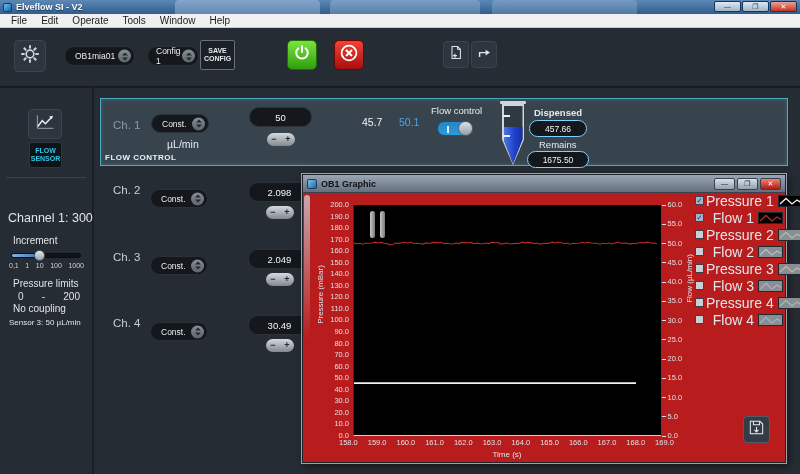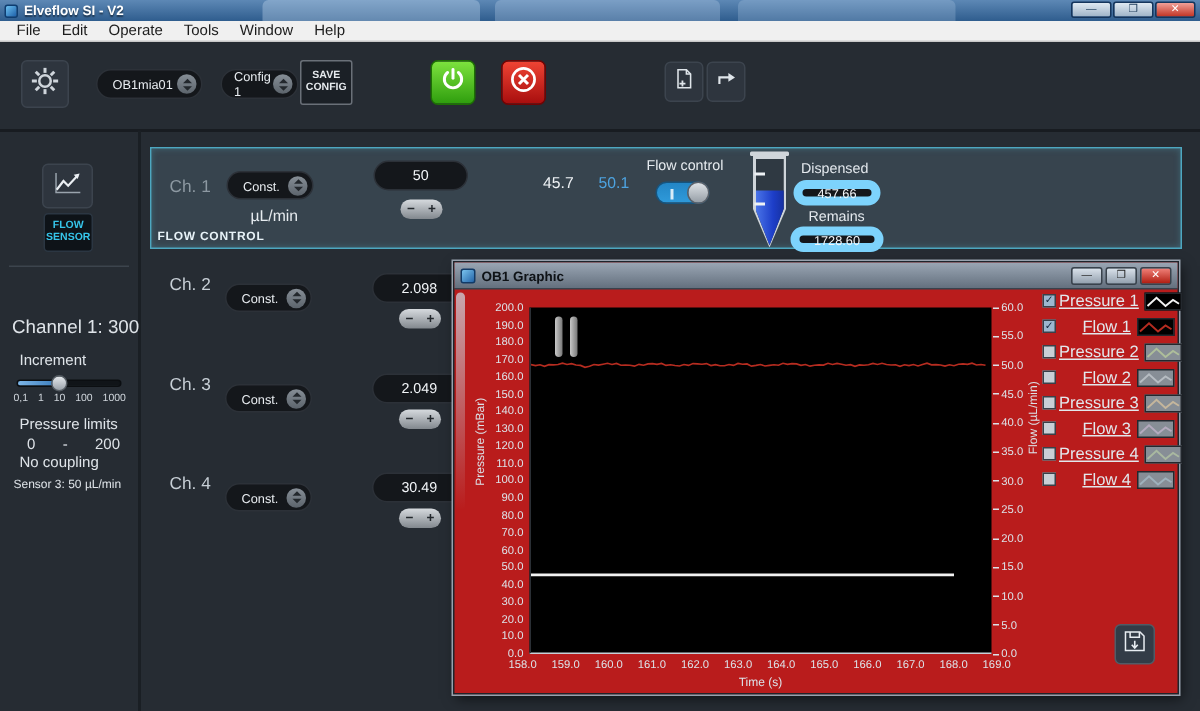--- a/index.html
+++ b/index.html
@@ -78,21 +78,21 @@
   .tube{position:absolute;left:399px;top:0px;width:26px;height:67px;}
   .tube-cap{position:absolute;left:0;top:2px;width:26px;height:3px;background:#cfd5da;border-radius:1px;}
   .tube-outer{position:absolute;left:2px;top:5px;width:22px;height:61px;background:#cfd5da;
     clip-path:polygon(0 0,100% 0,100% 58%,50% 100%,0 58%);}
   .tube-inner{position:absolute;left:1.5px;top:1.5px;width:19px;height:58px;background:#2f3942;
     clip-path:polygon(0 0,100% 0,100% 58%,50% 100%,0 58%);}
   .tube-liquid{position:absolute;left:0;bottom:0;width:100%;height:63%;
     background:linear-gradient(90deg,#4a74e8,#1d3ec8 60%,#16309f);}
   .tube-tick{position:absolute;left:3px;width:7px;height:2px;background:#eef2f5;}
   .kv-label{position:absolute;font-size:9.5px;color:#e4e9ee;}
-  .kv-pill{position:absolute;height:17px;border-radius:9px;background:#14171b;border:6px solid #7dd3fc;
+  .kv-pill{position:absolute;height:17px;border-radius:9px;background:#14171b;border:1px solid #7dd3fc;
     color:#f2f5f8;font-size:8.5px;display:flex;align-items:center;justify-content:center;}
   .flowctl-title{position:absolute;left:4px;bottom:3px;font-size:8px;font-weight:bold;letter-spacing:.5px;color:#e8f3f8;}
 
   
   .gwin{position:absolute;left:302px;top:174px;width:484px;height:289px;background:#b91c1c;
     border:1px solid #1e242b;outline:1px solid #97a2ae;z-index:5;box-shadow:2px 3px 8px rgba(0,0,0,.55);}
   .gtitle{position:absolute;left:0;top:0;width:100%;height:18px;
     background:linear-gradient(#9aa6b4,#64707e);border-bottom:1px solid #39424c;display:flex;align-items:center;}
   .gtitle .gico{width:10px;height:10px;margin:0 4px 0 4px;border-radius:2px;
     background:linear-gradient(135deg,#7ac4ee,#2464a8);border:1px solid #123a66;}
@@ -115,21 +115,21 @@
   .xtick{font-size:7.5px;color:#dce1e7;}
   .axis-label{position:absolute;font-size:8px;color:#dce1e7;text-align:center;white-space:nowrap;}
   .axis-label.yl{left:-58px;top:115px;width:150px;transform:rotate(-90deg);}
   .axis-label.yr{left:330px;top:99px;width:112px;transform:rotate(-90deg);}
   .axis-label.xl{left:37px;top:275px;width:334px;}
   .legend{position:absolute;left:392px;top:19px;width:88px;display:flex;flex-direction:column;gap:4px;}
   .lg-row{display:flex;align-items:center;height:13px;}
   .lg-cb{width:9px;height:9px;background:#c9cfd6;border:1px solid #394049;font-size:7px;line-height:8px;
     text-align:center;color:#10253c;flex:0 0 auto;}
   .lg-cb.on{background:#9db7cf;}
-  .lg-label{flex:1;text-align:right;font-size:11px;color:#e2e7ec;margin:0 4px 0 2px;white-space:nowrap;text-decoration:underline;}
+  .lg-label{flex:1;text-align:right;font-size:14px;color:#e2e7ec;margin:0 4px 0 2px;white-space:nowrap;}
   .lg-swatch{width:25px;height:12px;background:#878e96;border:1px solid #23282e;flex:0 0 auto;
     display:flex;align-items:center;justify-content:center;}
   .lg-swatch.live{background:#000;}
   .gsave{position:absolute;left:440px;top:241px;width:27px;height:27px;border-radius:4px;
     background:#333c47;border:1px solid #515b66;display:flex;align-items:center;justify-content:center;}
 </style>
 </head>
 <body>
 
 <div class="screen">
@@ -290,24 +290,24 @@
       <div class="tube-cap"></div>
       <div class="tube-outer">
         <div class="tube-inner">
           <div class="tube-liquid"></div>
         </div>
       </div>
       <div class="tube-tick" style="top:16px;"></div>
       <div class="tube-tick" style="top:36px;"></div>
     </div>
 
-    <div class="kv-label" style="left:433px;top:8px;">Dispensed</div>
+    <div class="kv-label" style="left:433px;top:8px;font-weight:bold;">Dispensed</div>
     <div class="kv-pill" style="left:428px;top:21px;width:58px;">457.66</div>
     <div class="kv-label" style="left:438px;top:40px;">Remains</div>
-    <div class="kv-pill" style="left:426px;top:52px;width:62px;">1728.60</div>
+    <div class="kv-pill" style="left:426px;top:52px;width:62px;">1675.50</div>
   </div>
 
   <div class="chlabel" style="left:113px;top:184px;">Ch. 2</div>
   <div class="modepill" style="left:150px;top:189px;">
     <span>Const.</span>
     <span class="spin"></span>
   </div>
   <div class="valpill" style="left:248px;top:182px;">2.098</div>
   <div class="stepper" style="left:266px;top:206px;">
     <span>−</span>

